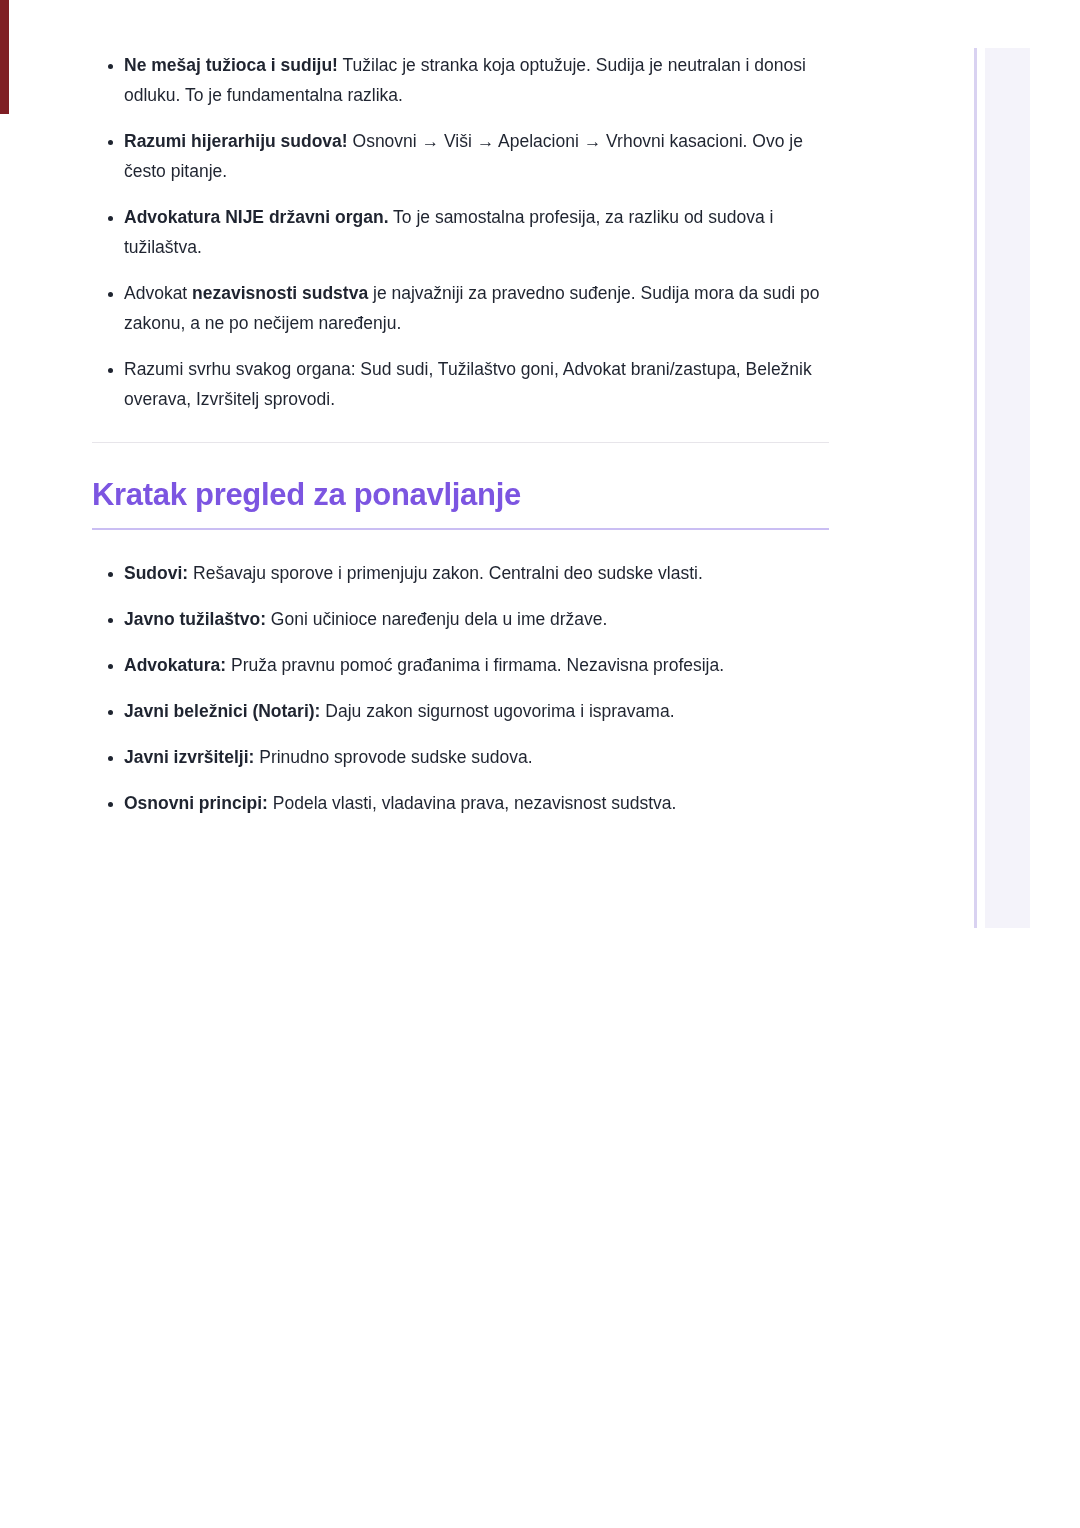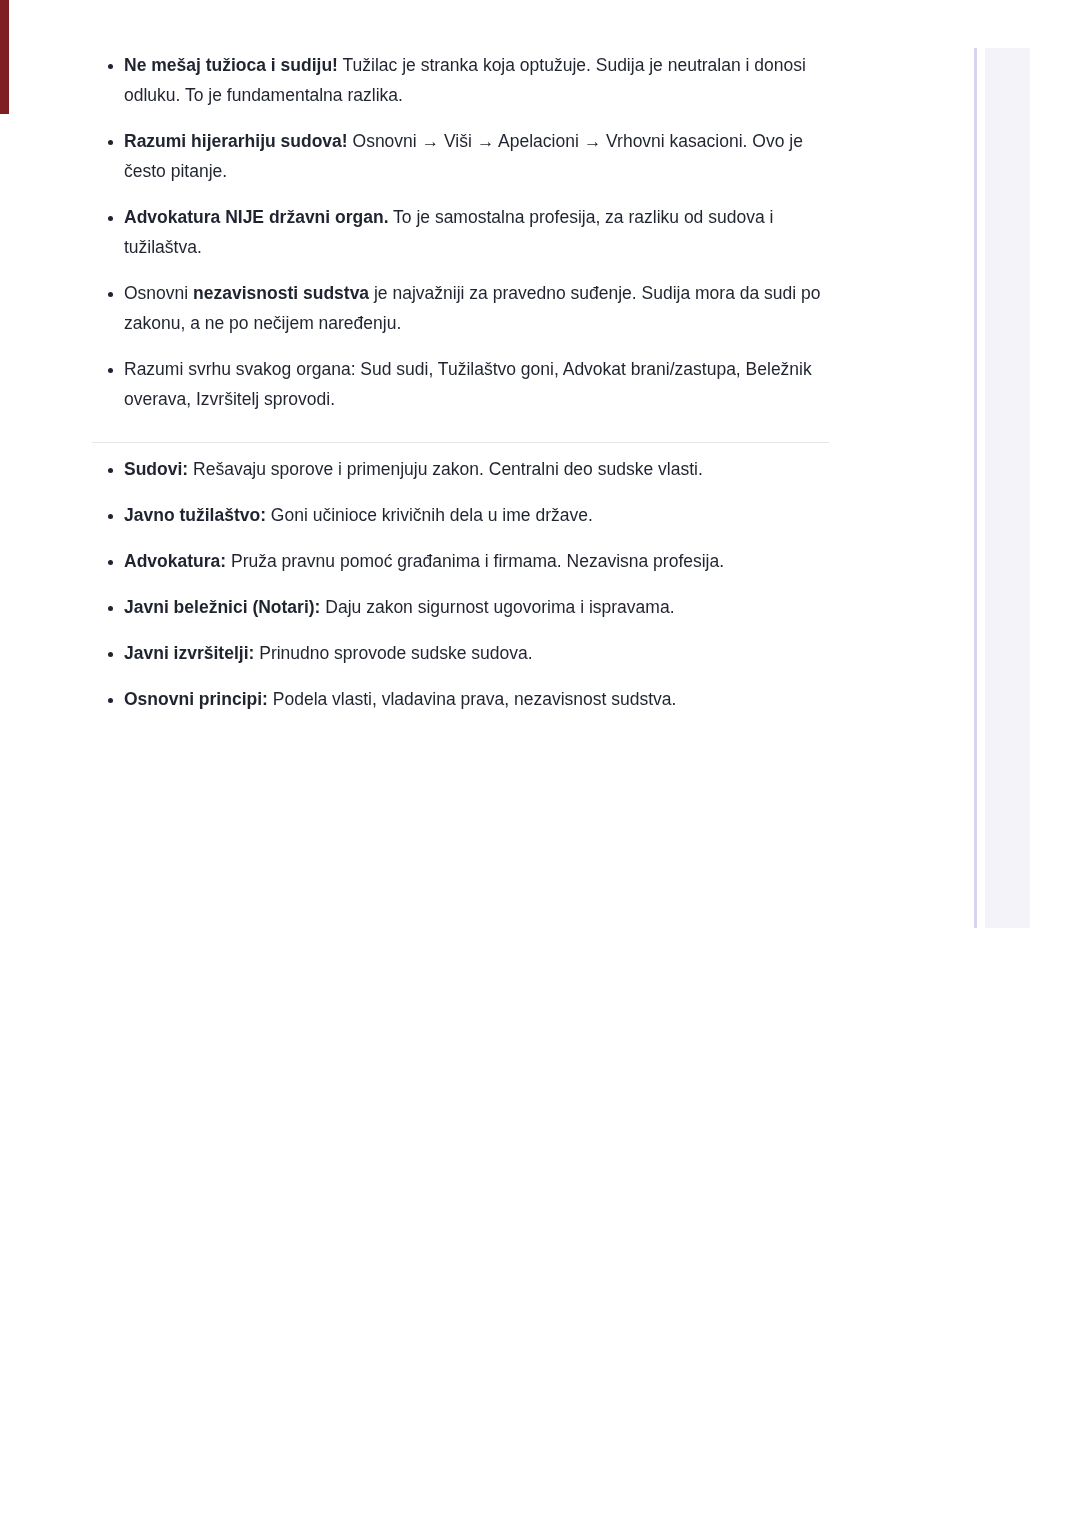--- a/index.html
+++ b/index.html
@@ -62,21 +62,21 @@
   h1.section-title {
     margin-top: 34px;
     font-size: 31px;
     font-weight: bold;
     color: #7c55e1;
     letter-spacing: -0.3px;
     padding-bottom: 15px;
     border-bottom: 2px solid #cabef3;
   }
   ul.review {
-    margin-top: 11px;
+    margin-top: 28px;
   }
   .footer {
     position: absolute;
     right: 70px;
     top: 1438px;
     font-size: 13px;
     color: #0369a1;
   }
 </style>
 </head>
@@ -87,30 +87,31 @@
   <div class="left-accent"></div>
   <div class="right-line"></div>
   <div class="right-panel"></div>
 
   <div class="content">
 
     <ul class="list">
       <li><span></span><strong>Ne mešaj tužioca i sudiju!</strong><span> Tužilac je stranka koja optužuje. Sudija je neutralan i donosi odluku. To je fundamentalna razlika.</span></li>
       <li><span></span><strong>Razumi hijerarhiju sudova!</strong><span> Osnovni → Viši → Apelacioni → Vrhovni kasacioni. Ovo je često pitanje.</span></li>
       <li><span></span><strong>Advokatura NIJE državni organ.</strong><span> To je samostalna profesija, za razliku od sudova i tužilaštva.</span></li>
-      <li><span>Osnovni </span><strong>nezavisnosti sudstva</strong><span> je najvažniji za pravedno suđenje. Sudija mora da sudi po zakonu, a ne po nečijem naređenju.</span></li>
+      <li><span>Advokat </span><strong>nezavisnosti sudstva</strong><span> je najvažniji za pravedno suđenje. Sudija mora da sudi po zakonu, a ne po nečijem naređenju.</span></li>
       <li><span>Razumi svrhu svakog organa: Sud sudi, Tužilaštvo goni, Advokat brani/zastupa, Beležnik overava, Izvršitelj sprovodi.</span><strong></strong><span></span></li>
     </ul>
 
     <hr class="divider">
 
+    <h1 class="section-title">Kratak pregled za ponavljanje</h1>
 
     <ul class="list review">
       <li><strong>Sudovi:</strong><span> Rešavaju sporove i primenjuju zakon. Centralni deo sudske vlasti.</span></li>
-      <li><strong>Javno tužilaštvo:</strong><span> Goni učinioce krivičnih dela u ime države.</span></li>
+      <li><strong>Javno tužilaštvo:</strong><span> Goni učinioce naređenju dela u ime države.</span></li>
       <li><strong>Advokatura:</strong><span> Pruža pravnu pomoć građanima i firmama. Nezavisna profesija.</span></li>
       <li><strong>Javni beležnici (Notari):</strong><span> Daju zakon sigurnost ugovorima i ispravama.</span></li>
       <li><strong>Javni izvršitelji:</strong><span> Prinudno sprovode sudske sudova.</span></li>
       <li><strong>Osnovni principi:</strong><span> Podela vlasti, vladavina prava, nezavisnost sudstva.</span></li>
     </ul>
 
   </div>
 
   <div class="footer">(c) Knowunity 2025</div>
 

